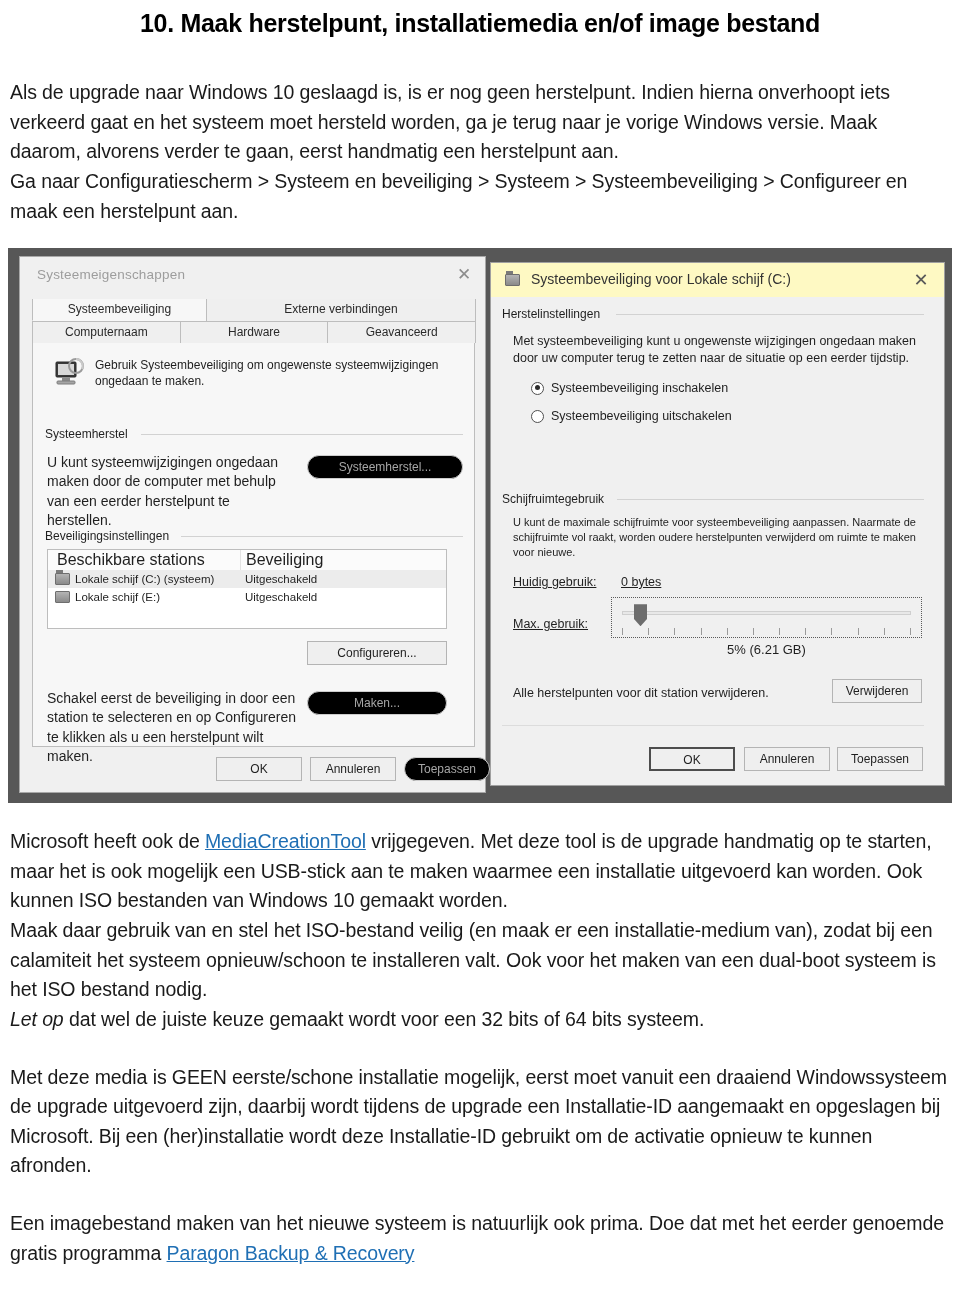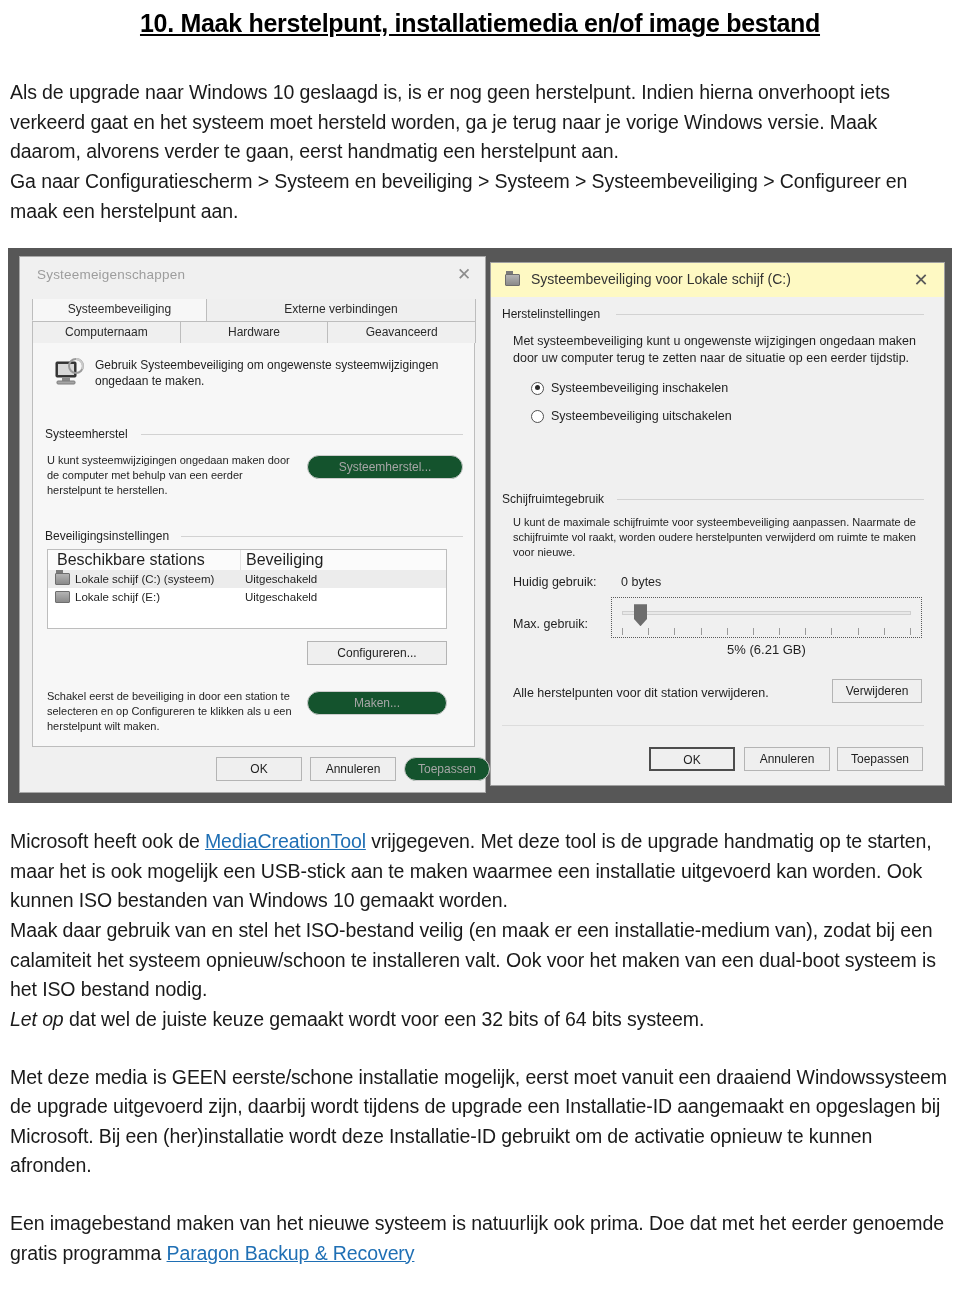--- a/index.html
+++ b/index.html
@@ -23,21 +23,20 @@
   }
   .page-title {
     text-align: center;
     font-size: 25px;
     font-weight: bold;
     letter-spacing: -0.3px;
     margin: 8px 0 0 0;
     padding: 0 20px;
     line-height: 1.2;
     color: #000;
-    text-decoration: underline;
   }
   .body-block {
     font-size: 19.5px;
     line-height: 1.52;
     color: #1a1a1a;
     letter-spacing: -0.1px;
   }
   .body-block p { margin: 0; }
   .spacer-lg { height: 40px; }
   .blank-line { height: 28px; }
@@ -169,40 +168,40 @@
     padding-right: 7px;
   }
   .grouprule {
     position: absolute;
     height: 1px;
     background: #d2d2d2;
   }
 
   .smalltext {
     position: absolute;
-    font-size: 11px;
+    font-size: 14px;
     line-height: 1.38;
     color: #1f1f1f;
   }
 
   .btn {
     position: absolute;
     background: #efefef;
     border: 1px solid #b4b4b4;
     font-size: 12px;
     color: #1f1f1f;
     text-align: center;
     box-sizing: border-box;
     line-height: 22px;
     height: 24px;
   }
   .btn.disabled {
     color: #a6a6a6;
     border-color: #cccccc;
-    background: #14532d;
+    background: #000000;
     border-radius: 12px;
   }
   .btn.default {
     border: 2px solid #4d4d4d;
   }
 
   .listbox {
     position: absolute;
     background: #ffffff;
     border: 1px solid #bdbdbd;
@@ -314,20 +313,21 @@
     left: 2.6px; top: 2.6px;
     width: 5px; height: 5px;
     border-radius: 50%;
     background: #2b2b2b;
   }
 
   .kv {
     position: absolute;
     font-size: 12.5px;
     color: #1f1f1f;
+    text-decoration: underline;
   }
 
   .slider-wrap {
     position: absolute;
     border: 1px dotted #5b5b5b;
     box-sizing: border-box;
     background: #f0f0f0;
   }
   .slider-track {
     position: absolute;

